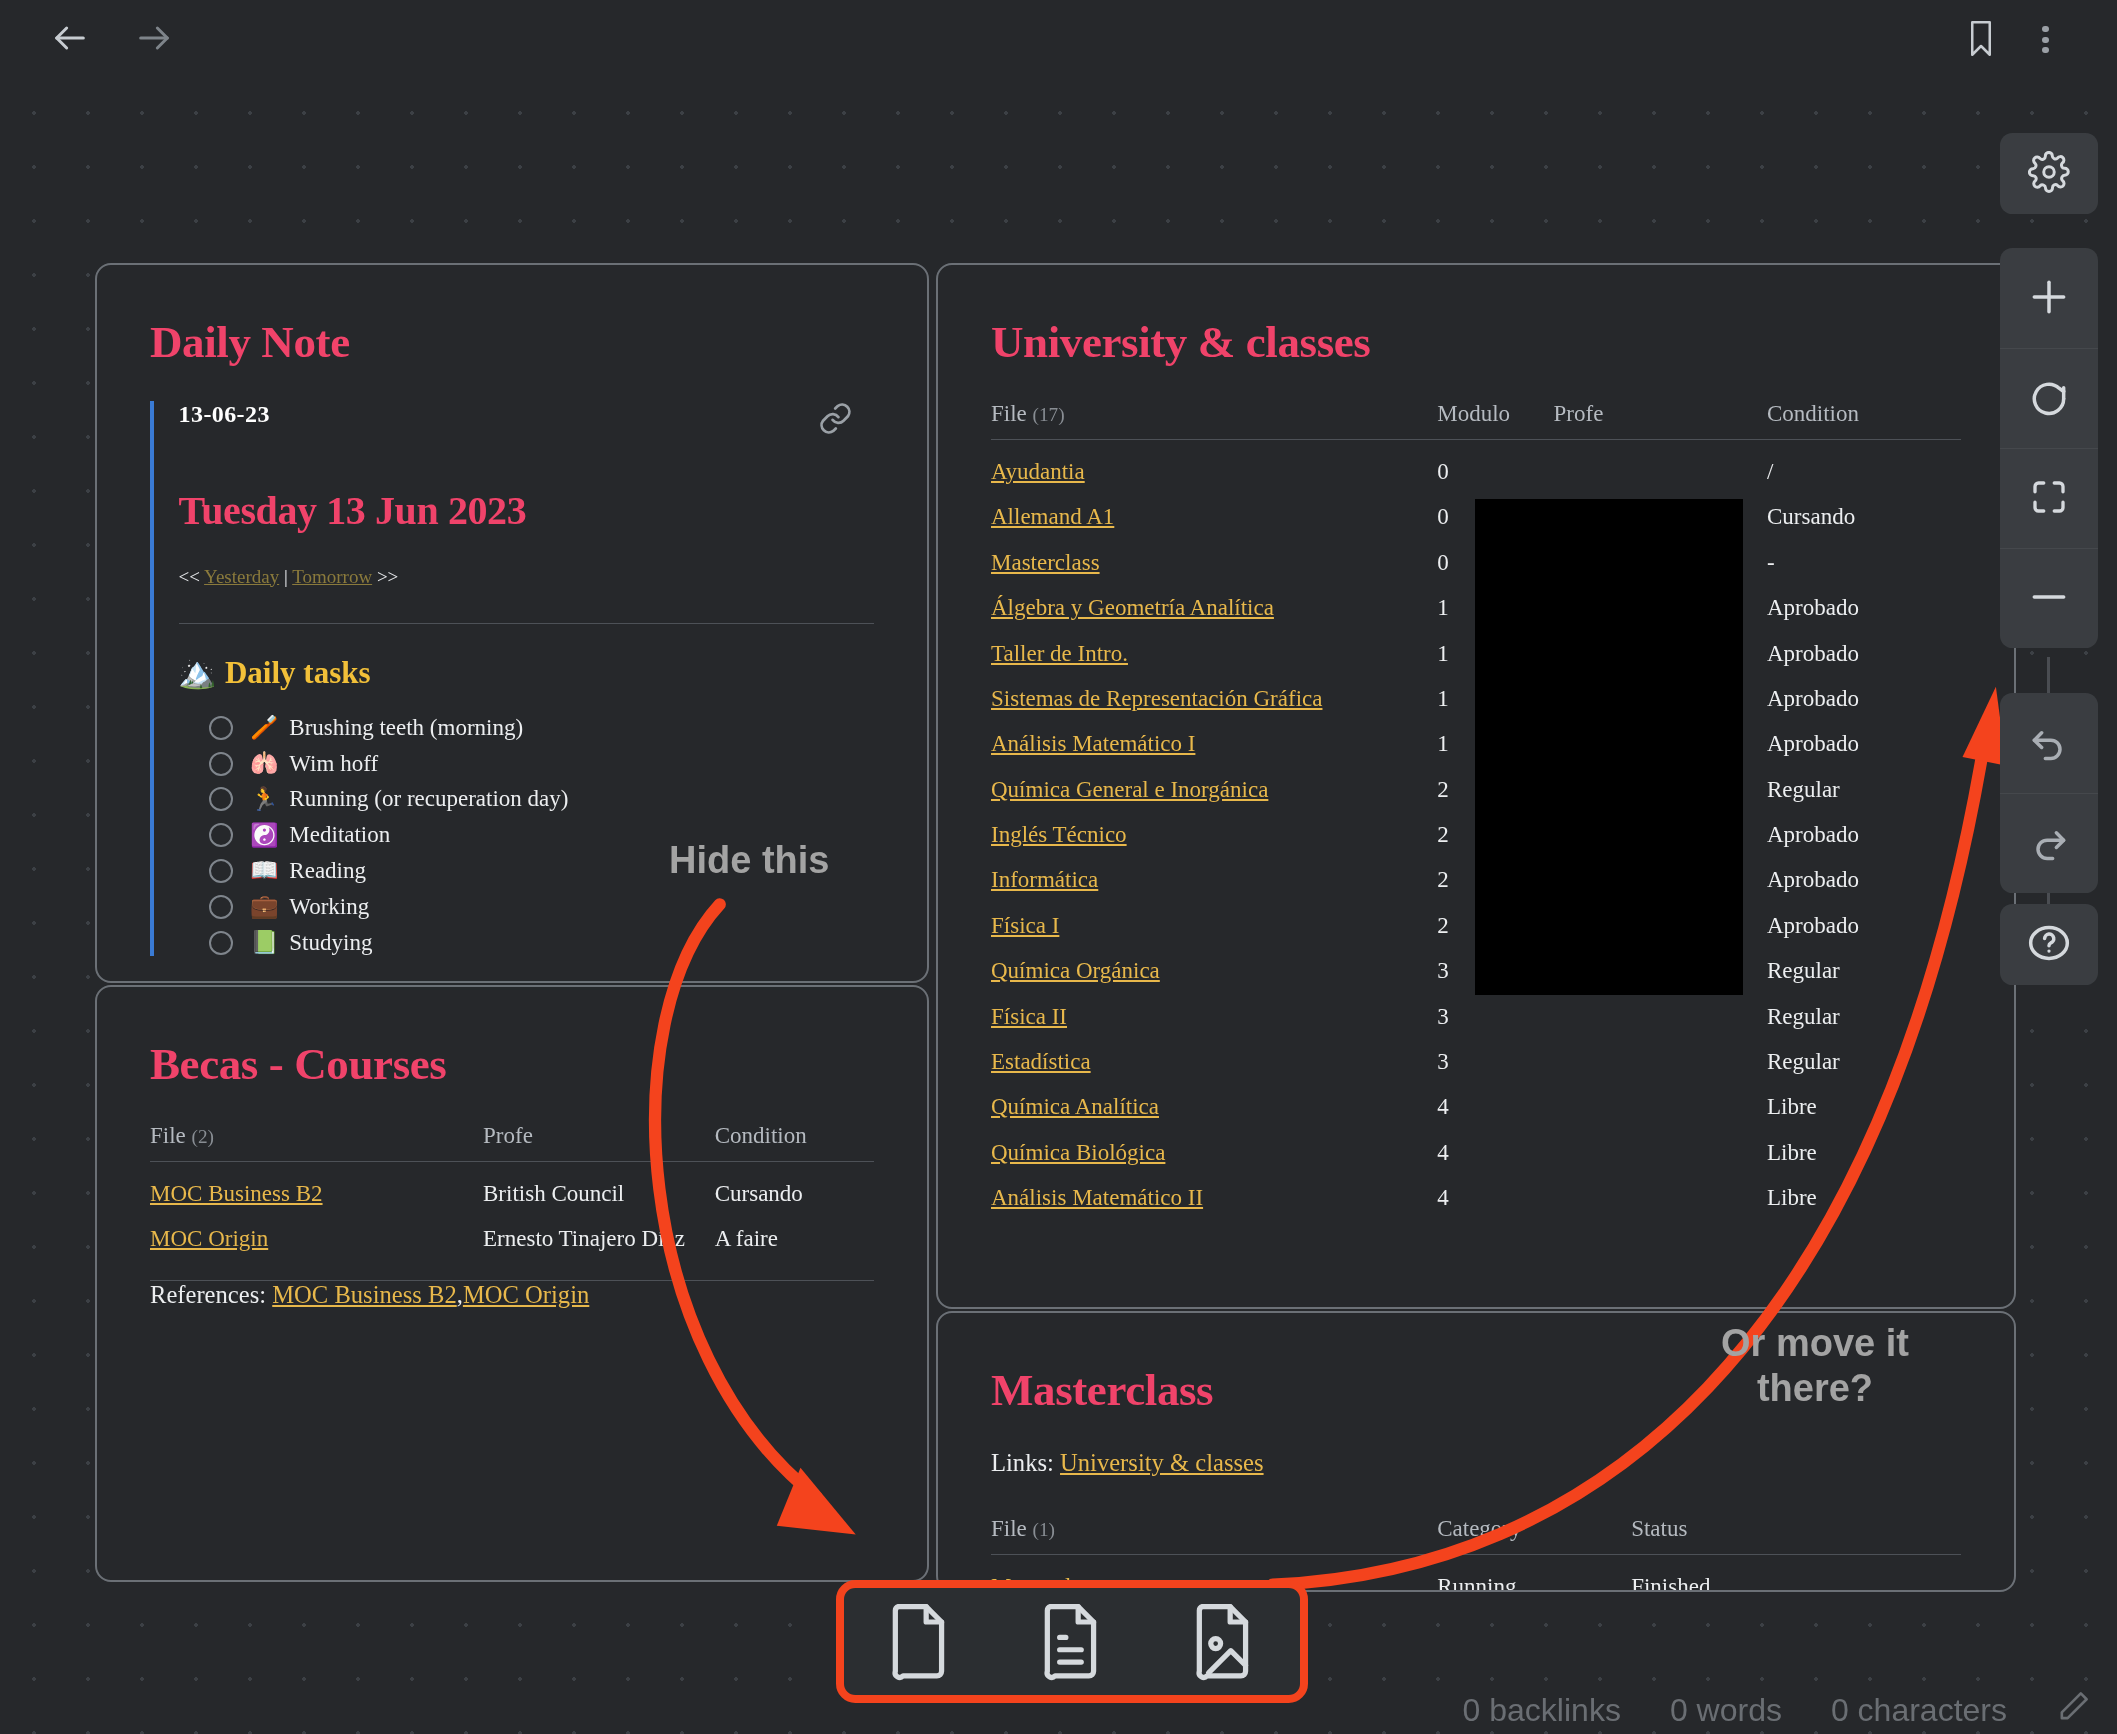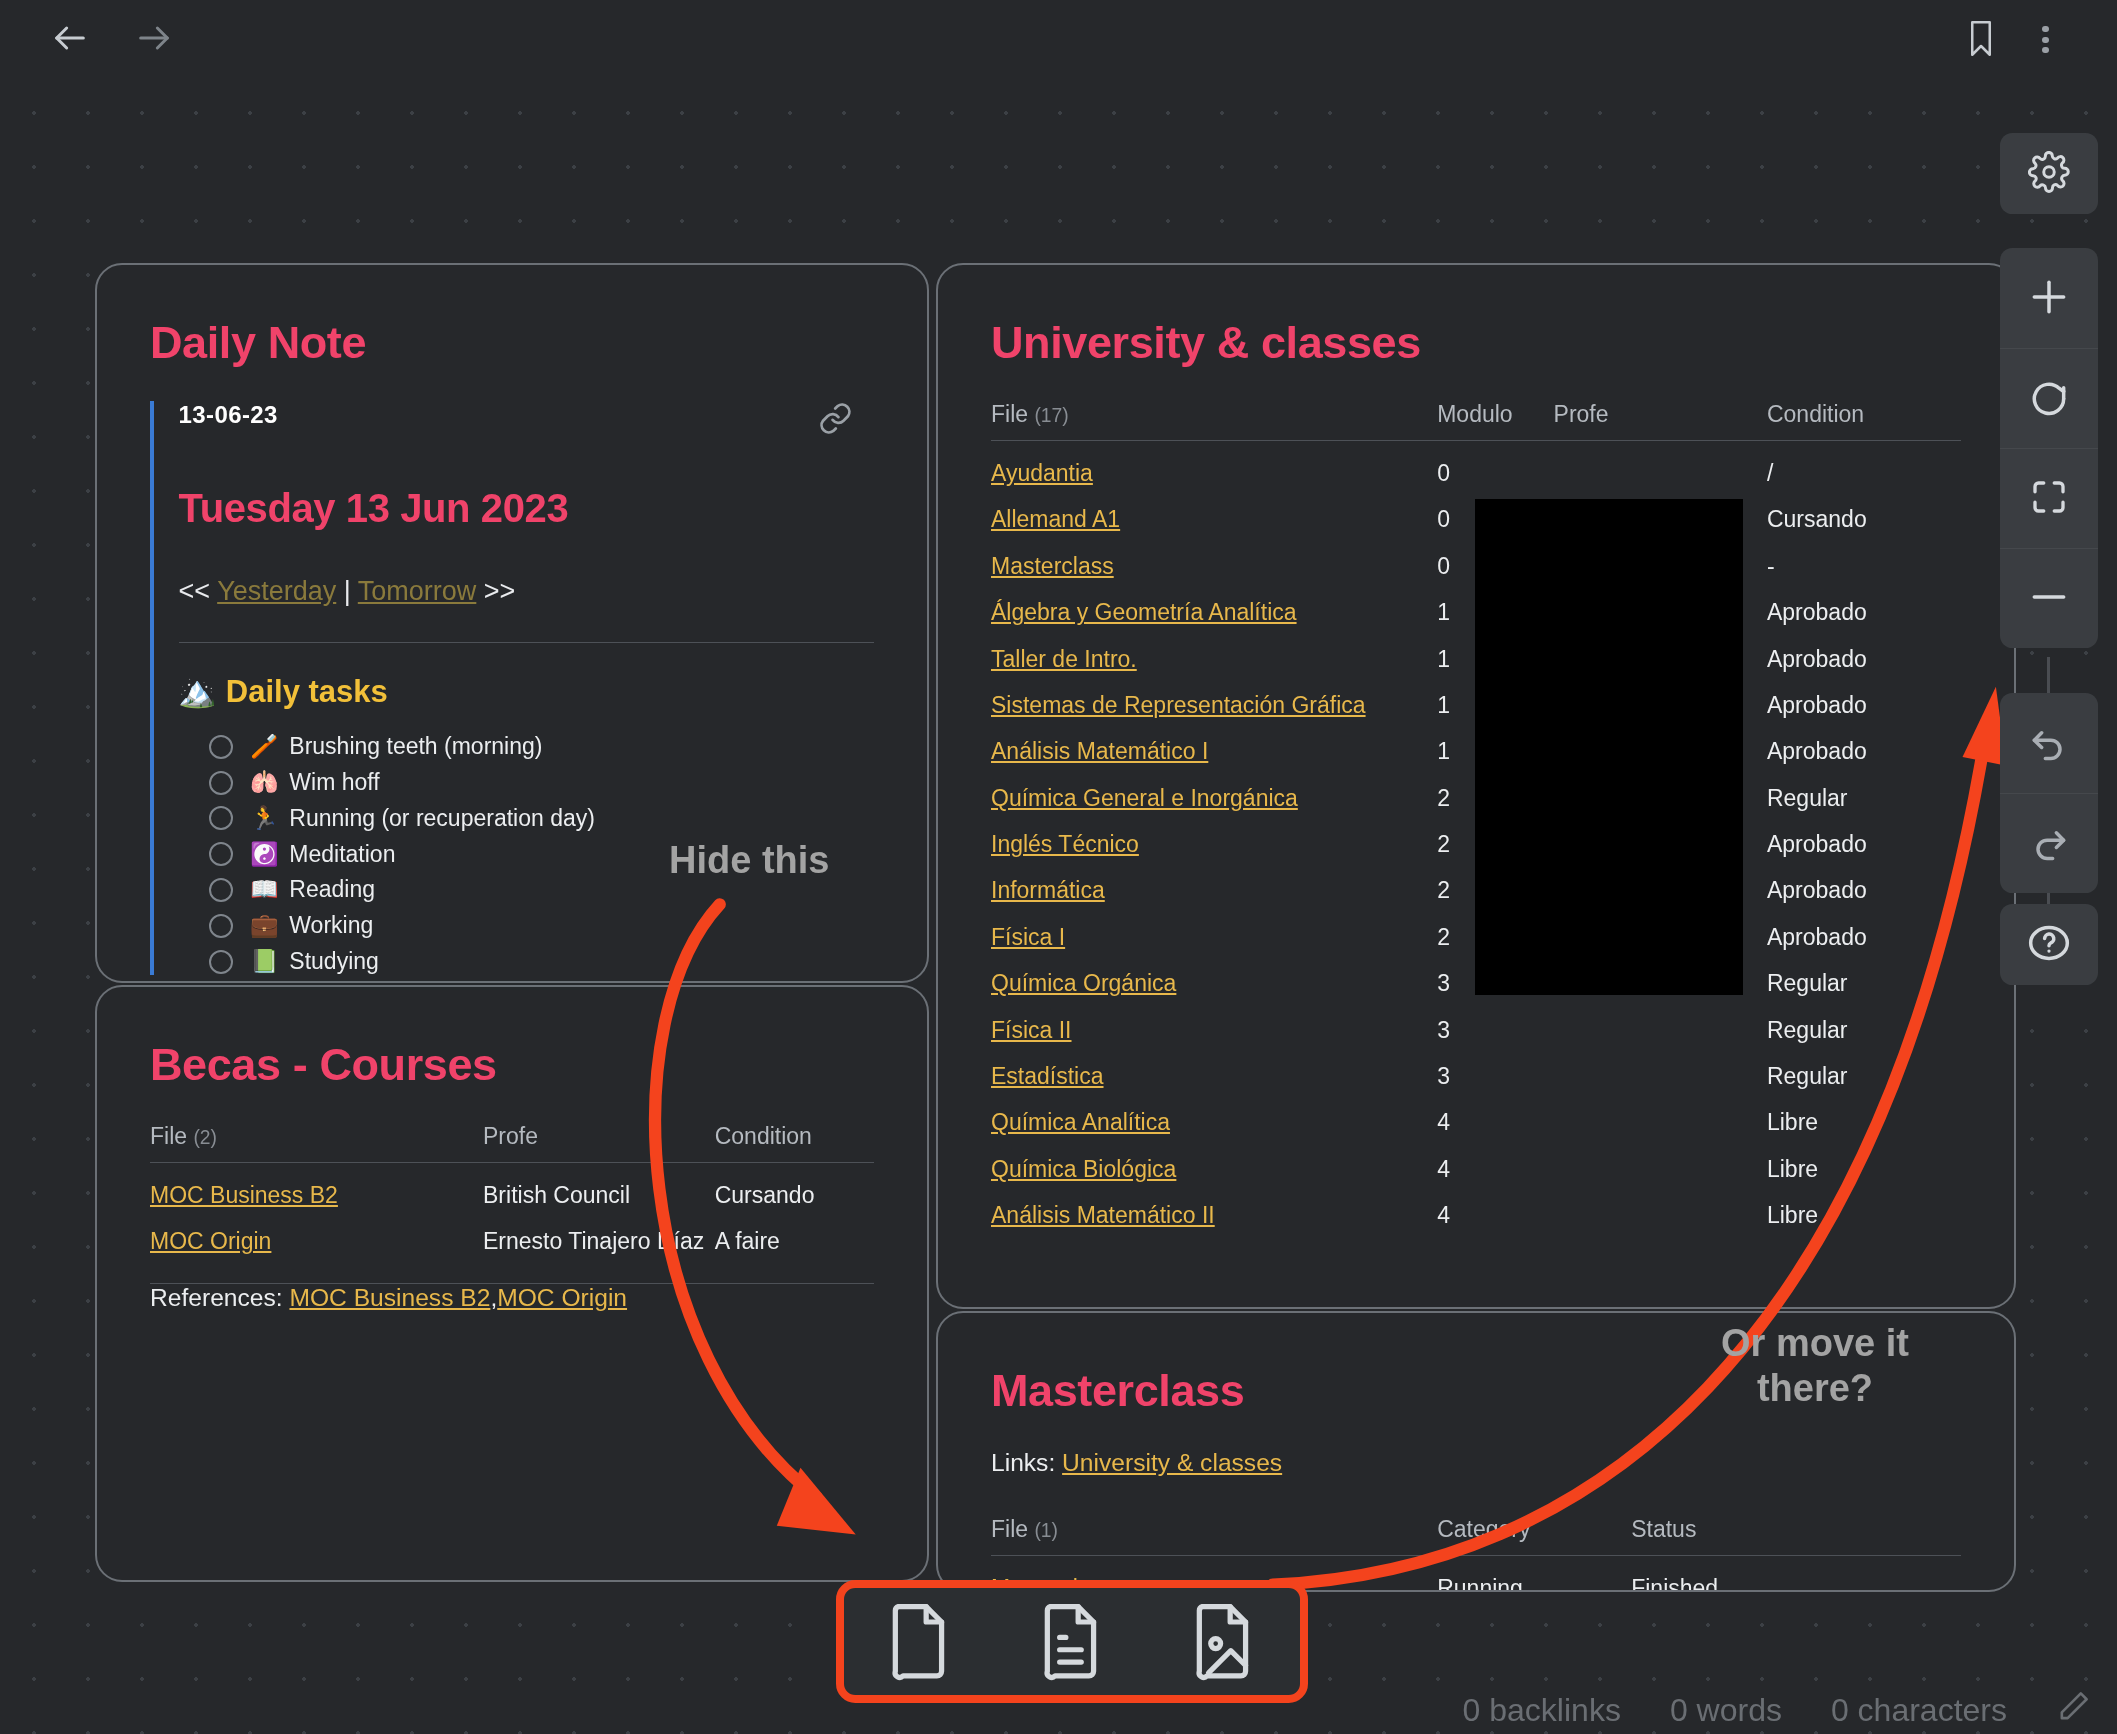--- a/index.html
+++ b/index.html
@@ -40,22 +40,23 @@
   .tb-kebab { right: 54px; width: 35px; height: 44px; }
   .kebab-dot {
     width: 6.1px; height: 6.1px; border-radius: 50%; background: #9ba0a6;
     display: block; margin: 4.4px auto;
   }
   
   .card {
     position: absolute;
     background: #26282b;
     border: 2.2px solid #6b7076;
-    border-radius: 27px;
+    border-radius: 16px;
     overflow: hidden;
+    font-family: Liberation Serif, serif;
   }
   .card-daily      { left: 95px;  top: 263px;  width: 834px;  height: 720px; }
   .card-becas      { left: 95px;  top: 985px; width: 834px;  height: 597px; }
   .card-university { left: 936px; top: 263px;  width: 1080px; height: 1046px; }
   .card-master     { left: 936px; top: 1311px; width: 1080px; height: 281px; }
 
   .card-inner { padding: 53px 53px 0 53px; height: 100%; }
 
   h1.note-title {
     color: #f0436a; font-size: 45px; font-weight: bold;
@@ -70,21 +71,21 @@
     display: flex; align-items: flex-start; justify-content: space-between;
   }
   .embed-date {
     color: #ffffff; font-size: 24px; font-weight: bold; letter-spacing: 0.4px;
   }
   .link-icon { margin-right: 21px; }
   h2.day-title {
     color: #f0436a; font-size: 40px; font-weight: bold;
     margin-top: 47px; letter-spacing: -0.4px;
   }
-  .navline { margin-top: 45px; font-size: 27px; color: #e9ebee; }
+  .navline { margin-top: 32px; font-size: 19px; color: #e9ebee; }
   .navline a {
     color: #8a7a3c; text-decoration: underline; cursor: pointer;
   }
   .divider-h { height: 1.8px; background: #4d5157; margin: 35px 0 30px 0; }
   h3.tasks-title {
     color: #f2c039; font-size: 31px; font-weight: bold; margin-bottom: 23px;
   }
   .task { display: flex; align-items: center; margin: 0 0 8.8px 30px; }
   .task-box {
     width: 24px; height: 24px; border: 2.2px solid #7f858c; border-radius: 50%;

